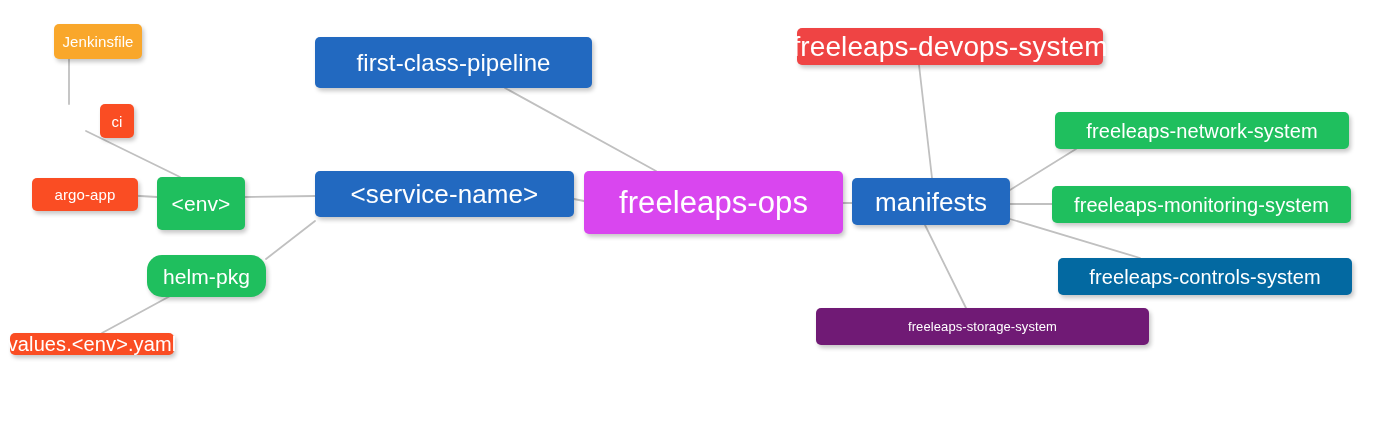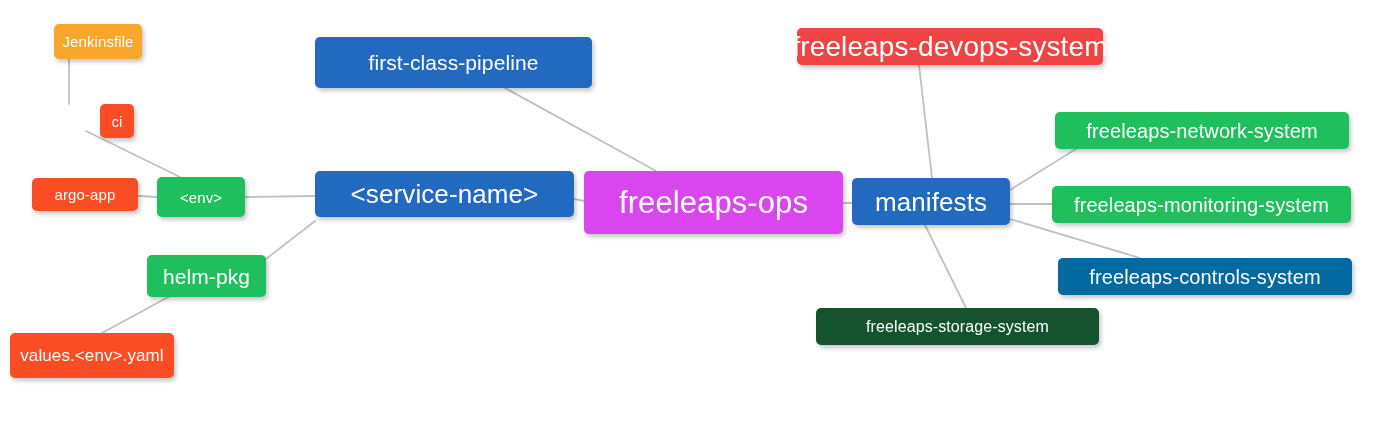--- a/index.html
+++ b/index.html
@@ -69,30 +69,30 @@
   <div id="node-layer">
       <div class="node" style="left: 22px; top: 24px; width: 88px; height: 35px; background: rgb(249, 167, 43); font-size: 15px; margin-left: 32px;">
         <span class="node-label">Jenkinsfile</span>
       </div>
       <div class="node" style="left: 52px; top: 104px; width: 34px; height: 34px; background: rgb(250, 77, 35); font-size: 15px; margin-left: 48px;">
         <span class="node-label">ci</span>
       </div>
       <div class="node" style="left: 32px; top: 178px; width: 106px; height: 33px; background: rgb(250, 77, 35); font-size: 15px;">
         <span class="node-label">argo-app</span>
       </div>
-      <div class="node" style="left: 157px; top: 177px; width: 88px; height: 40px; background: rgb(31, 191, 94); font-size: 15px;">
+      <div class="node" style="left: 157px; top: 177px; width: 88px; height: 53px; background: rgb(31, 191, 94); font-size: 21px;">
         <span class="node-label">&lt;env&gt;</span>
       </div>
-      <div class="node" style="left: 10px; top: 333px; width: 164px; height: 45px; background: rgb(250, 77, 35); font-size: 17px;">
+      <div class="node" style="left: 10px; top: 333px; width: 164px; height: 22px; background: rgb(250, 77, 35); font-size: 20px;">
         <span class="node-label">values.&lt;env&gt;.yaml</span>
       </div>
-      <div class="node" style="left: 147px; top: 255px; width: 119px; height: 42px; background: rgb(31, 191, 94); font-size: 21px;">
+      <div class="node" style="left: 147px; top: 255px; width: 119px; height: 42px; background: rgb(31, 191, 94); font-size: 21px; border-radius: 15px;">
         <span class="node-label">helm-pkg</span>
       </div>
-      <div class="node" style="left: 315px; top: 37px; width: 277px; height: 51px; background: rgb(34, 105, 192); font-size: 21px;">
+      <div class="node" style="left: 315px; top: 37px; width: 277px; height: 51px; background: rgb(34, 105, 192); font-size: 24px;">
         <span class="node-label">first-class-pipeline</span>
       </div>
       <div class="node" style="left: 315px; top: 171px; width: 259px; height: 46px; background: rgb(34, 105, 192); font-size: 26px;">
         <span class="node-label">&lt;service-name&gt;</span>
       </div>
       <div class="node" style="left: 584px; top: 171px; width: 259px; height: 63px; background: #d946ef; font-size: 31px;">
         <span class="node-label">freeleaps-ops</span>
       </div>
       <div class="node" style="left: 852px; top: 178px; width: 158px; height: 47px; background: rgb(34, 105, 192); font-size: 26px;">
         <span class="node-label">manifests</span>
@@ -102,17 +102,17 @@
       </div>
       <div class="node" style="left: 1055px; top: 112px; width: 294px; height: 37px; background: rgb(31, 191, 94); font-size: 20px;">
         <span class="node-label">freeleaps-network-system</span>
       </div>
       <div class="node" style="left: 1052px; top: 186px; width: 299px; height: 37px; background: rgb(31, 191, 94); font-size: 20px;">
         <span class="node-label">freeleaps-monitoring-system</span>
       </div>
       <div class="node" style="left: 1058px; top: 258px; width: 294px; height: 37px; background: #0369a1; font-size: 20px;">
         <span class="node-label">freeleaps-controls-system</span>
       </div>
-      <div class="node" style="left: 816px; top: 308px; width: 283px; height: 37px; background: #14532d; font-size: 16px;">
+      <div class="node" style="left: 816px; top: 308px; width: 333px; height: 37px; background: #701a75; font-size: 13px;">
         <span class="node-label">freeleaps-storage-system</span>
       </div>
     </div>
 </div>
 
 </body></html>

